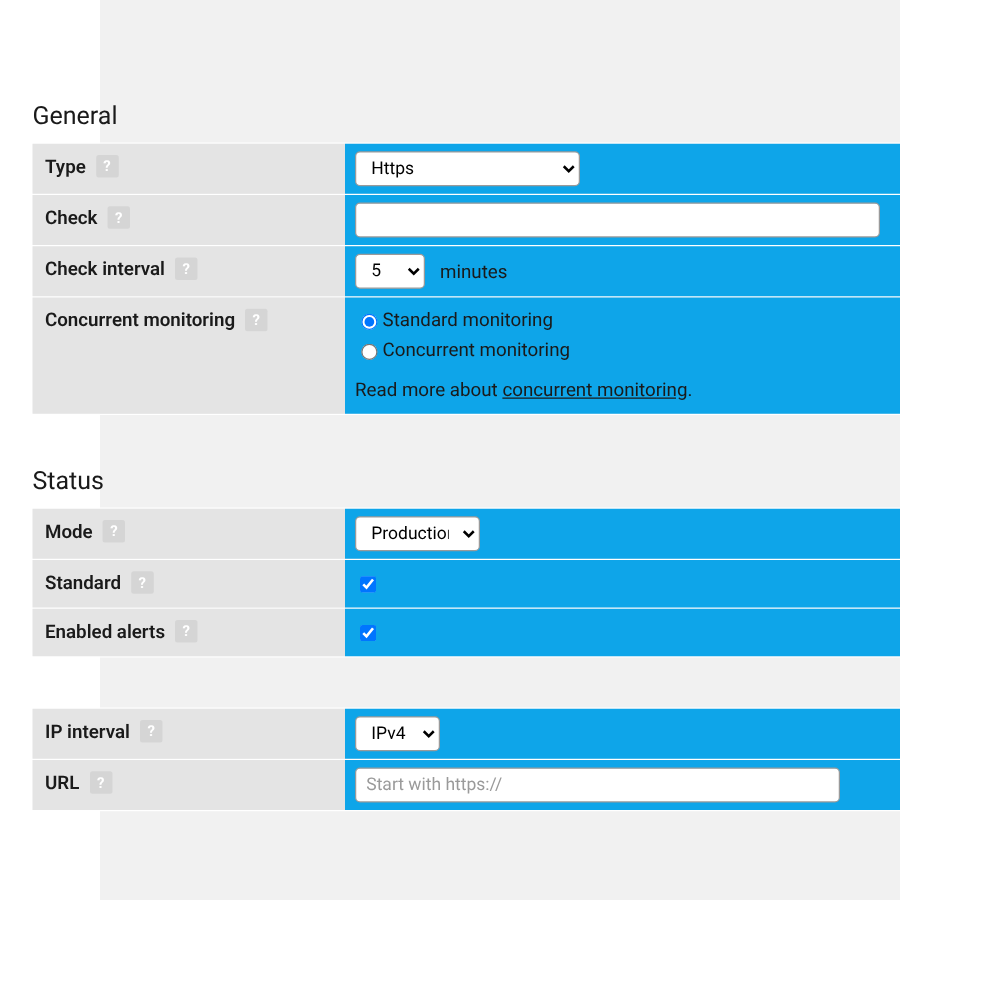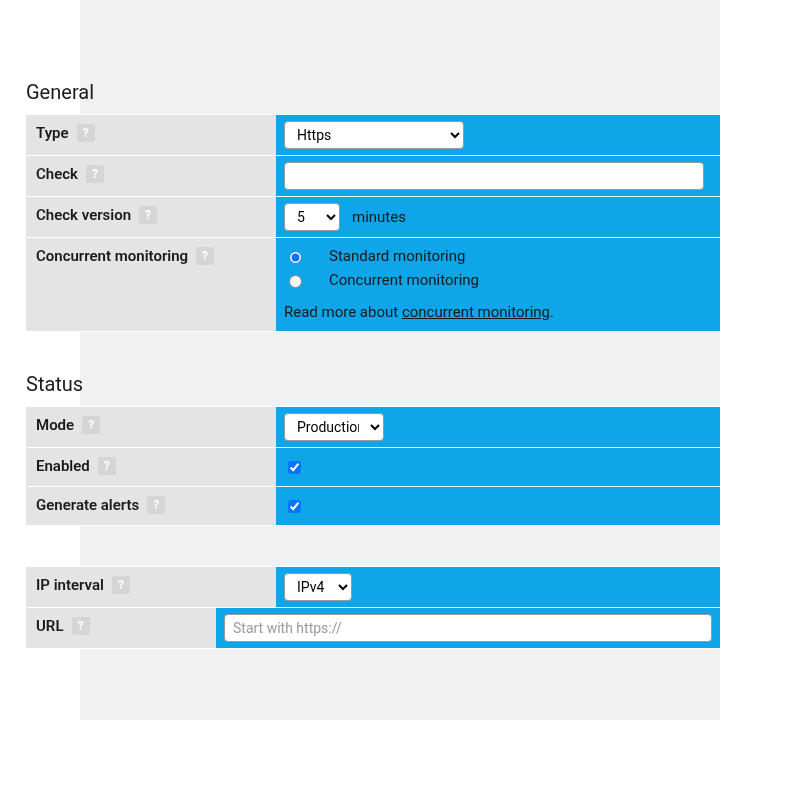--- a/index.html
+++ b/index.html
@@ -88,39 +88,39 @@
   select, input[type="text"] {
     font-family: inherit;
     font-size: 14px;
     padding: 4px 8px;
     border: 1px solid #9a9a9a;
     border-radius: 4px;
     background: #ffffff;
     height: 28px;
   }
   input[type="text"].wide { width: 420px; }
-  input[type="text"].med { width: 488px; }
+  input[type="text"].med { width: 388px; }
   select.sm { width: 56px; }
   select.type-sel { width: 180px; }
   select.mode-sel { width: 100px; }
   select.ip-sel { width: 68px; }
   .pill-btn {
     border: 1.5px solid #000;
     border-radius: 14px;
     background: #fff;
     font-size: 11px;
     font-weight: 700;
     letter-spacing: 0.4px;
     padding: 5px 14px;
     cursor: pointer;
   }
   .radio-row {
     display: flex;
     align-items: center;
-    gap: 24px;
+    gap: 1px;
     font-size: 15px;
   }
   .link {
     text-decoration: underline;
     cursor: pointer;
   }
   .minutes { font-size: 15px; }
   ::placeholder { color: #9a9a9a; }
 </style>
 </head>
@@ -150,21 +150,21 @@
         <span>Check</span>
         <span class="help-badge">?</span>
       </div>
       <div class="field-col">
         <input type="text" class="wide" value="" style="">
       </div>
     </div>
 
     <div class="row">
       <div class="label-col">
-        <span>Check version</span>
+        <span>Check interval</span>
         <span class="help-badge">?</span>
       </div>
       <div class="field-col">
         <select class="sm">
           <option>5</option>
         </select>
         <span class="minutes">minutes</span>
       </div>
     </div>
 
@@ -199,31 +199,31 @@
       </div>
       <div class="field-col">
         <select class="mode-sel">
           <option>Production</option>
         </select>
       </div>
     </div>
 
     <div class="row">
       <div class="label-col">
-        <span>Enabled</span>
+        <span>Standard</span>
         <span class="help-badge">?</span>
       </div>
       <div class="field-col">
         <input type="checkbox" checked="" style="">
       </div>
     </div>
 
     <div class="row">
       <div class="label-col">
-        <span>Generate alerts</span>
+        <span>Enabled alerts</span>
         <span class="help-badge">?</span>
       </div>
       <div class="field-col">
         <input type="checkbox" checked="" style="">
       </div>
     </div>
   </div>
 
   <div class="section">
 

